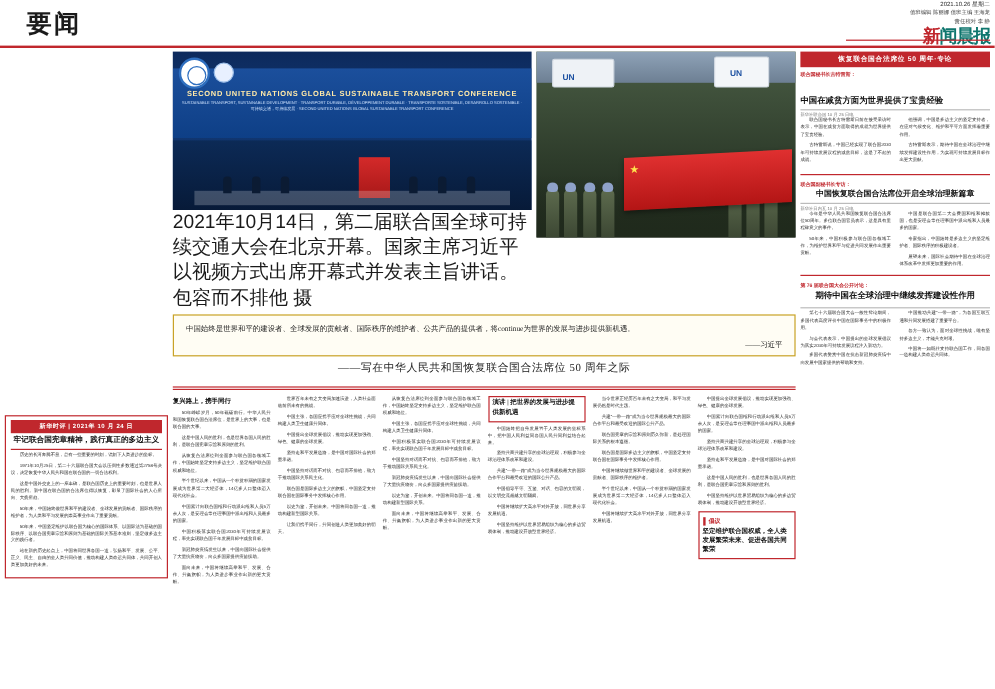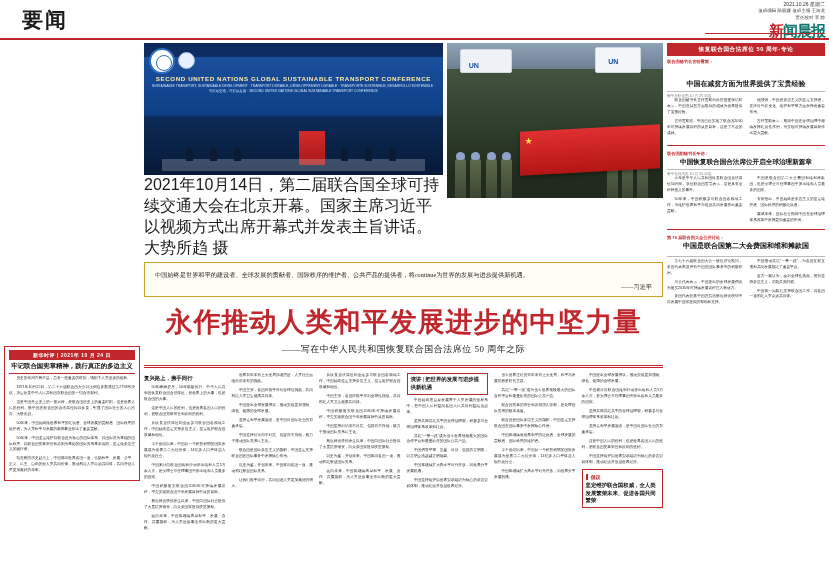--- a/index.html
+++ b/index.html
@@ -295,21 +295,21 @@
           <div class="conf-stage"></div>
           <div class="conf-flagwall"></div>
           <div class="conf-desk"></div>
           <div class="conf-person" style="left:14%"></div>
           <div class="conf-person" style="left:22%"></div>
           <div class="conf-person" style="left:30%"></div>
           <div class="conf-person" style="left:66%"></div>
           <div class="conf-person" style="left:74%"></div>
           <div class="conf-person" style="left:82%"></div>
         </div>
-        <div class="cap">2021年10月14日，第二届联合国全球可持续交通大会在北京开幕。国家主席习近平以视频方式出席开幕式并发表主旨讲话。　　大势所趋 摄</div>
+        <div class="cap">2021年10月14日，第二届联合国全球可持续交通大会在北京开幕。国家主席习近平以视频方式出席开幕式并发表主旨讲话。　　包容而不排他 摄</div>
       </div>
       <div style="flex:1 1 42%; min-width:0;">
         <div class="un-photo photo">
           <div class="un-sky"></div>
           <div class="un-veh">
               <span class="un-txt">UN</span>
             </div>
           <div class="un-veh2">
               <span class="un-txt2">UN</span>
             </div>
@@ -325,21 +325,20 @@
           <div class="un-star">★</div>
         </div>
       </div>
     </div>
 
     <div class="quote-box">
       <div class="quote-text">中国始终是世界和平的建设者、全球发展的贡献者、国际秩序的维护者、公共产品的提供者，将continue为世界的发展与进步提供新机遇。</div>
       <div class="quote-attr">——习近平</div>
     </div>
 
-    <div class="headline">永作推动人类和平发展进步的中坚力量</div>
     <div class="subhead">——写在中华人民共和国恢复联合国合法席位 50 周年之际</div>
     <div class="dbl-rule"></div>
 
     <div style="display:flex; gap:6px; flex:1 1 auto; min-height:0;">
 
       <div style="flex:1; min-width:0;">
         <div class="smallhead">复兴路上，携手同行</div>
         <div class="textcols">
           <p>50年峥嵘岁月，50年砥砺前行。中华人民共和国恢复联合国合法席位，是世界上的大事，也是联合国的大事。</p>
           <p>这是中国人民的胜利，也是世界各国人民的胜利，是联合国宪章宗旨和原则的胜利。</p>
@@ -419,21 +418,21 @@
       </div>
 
     </div>
   </div>
 
   <div class="col-right">
     <div class="sec-banner">恢复联合国合法席位 50 周年·专论</div>
 
     <div>
       <div style="font-size:4.2px;color:#c0272d;font-weight:bold;">联合国秘书长古特雷斯：</div>
-      <div class="blkhead" style="font-size:7px;text-align:center;margin-top:16px;">中国在减贫方面为世界提供了宝贵经验</div>
+      <div class="blkhead" style="font-size:7px;text-align:left;margin-top:16px;">中国在减贫方面为世界提供了宝贵经验</div>
       <div class="rule-gry"></div>
       <div style="font-size:3.6px;color:#777;">新华社联合国 10 月 25 日电</div>
       <div class="textcols" style="column-count:2;">
         <p>联合国秘书长古特雷斯日前在接受采访时表示，中国在减贫方面取得的成就为世界提供了宝贵经验。</p>
         <p>古特雷斯说，中国已经实现了联合国2030年可持续发展议程的减贫目标，这是了不起的成就。</p>
         <p>他强调，中国是多边主义的坚定支持者，在应对气候变化、维护和平等方面发挥着重要作用。</p>
         <p>古特雷斯表示，期待中国在全球治理中继续发挥建设性作用，为实现可持续发展目标作出更大贡献。</p>
       </div>
     </div>
 
@@ -450,21 +449,21 @@
         <p>中国是联合国第二大会费国和维和摊款国，也是安理会常任理事国中派出维和人员最多的国家。</p>
         <p>专家指出，中国始终是多边主义的坚定维护者、国际秩序的积极建设者。</p>
         <p>展望未来，国际社会期待中国在全球治理体系改革中发挥更加重要的作用。</p>
       </div>
     </div>
 
     <div class="rule-red"></div>
 
     <div style="flex:1 1 auto; min-height:0; display:flex; flex-direction:column;">
       <div style="font-size:4.2px;color:#c0272d;font-weight:bold;">第 76 届联合国大会公开讨论：</div>
-      <div class="blkhead" style="font-size:7px;text-align:center;">中国是联合国第二大会费国和维和摊款国</div>
+      <div class="blkhead" style="font-size:7px;text-align:center;">期待中国在全球治理中继续发挥建设性作用</div>
       <div class="rule-gry"></div>
       <div class="textcols" style="column-count:2; flex:1 1 auto;">
         <p>第七十六届联合国大会一般性辩论期间，多国代表高度评价中国在国际事务中的积极作用。</p>
         <p>与会代表表示，中国提出的全球发展倡议为落实2030年可持续发展议程注入新动力。</p>
         <p>多国代表赞赏中国在抗击新冠肺炎疫情中向发展中国家提供的帮助和支持。</p>
         <p>中国推动共建“一带一路”，为各国互联互通和共同发展搭建了重要平台。</p>
         <p>各方一致认为，面对全球性挑战，唯有坚持多边主义，才能共克时艰。</p>
         <p>中国将一如既往支持联合国工作，同各国一道构建人类命运共同体。</p>
       </div>
     </div>

